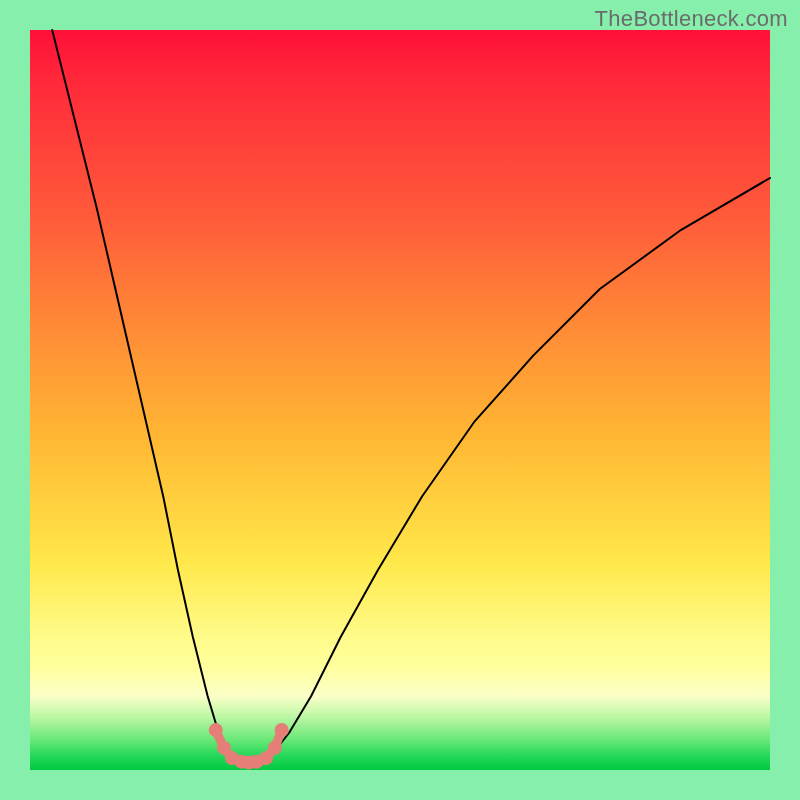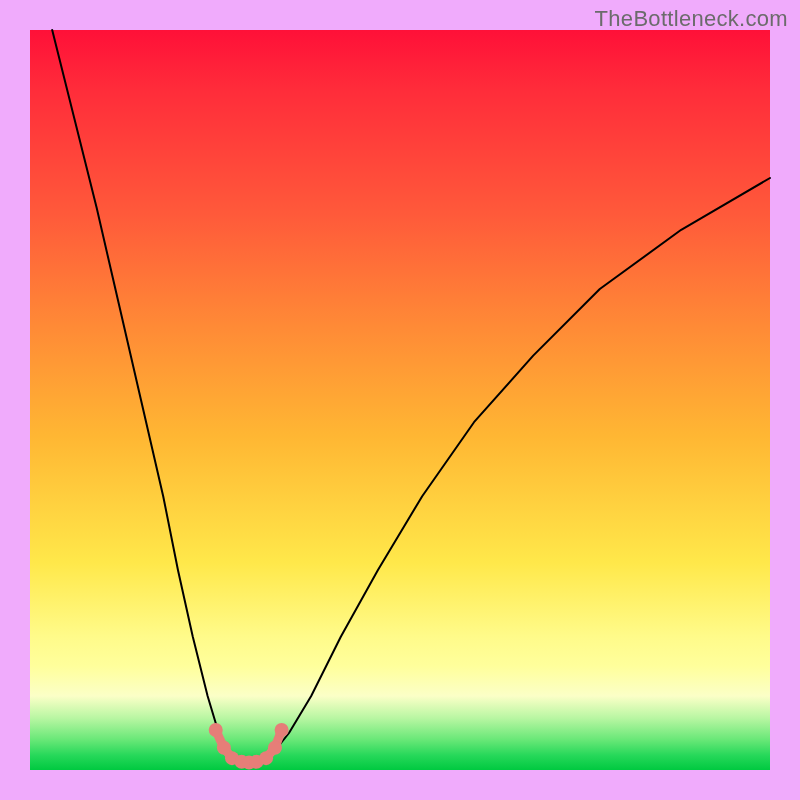--- a/index.html
+++ b/index.html
@@ -10,21 +10,21 @@
     background: #000;
     overflow: hidden;
     font-family: Arial, Helvetica, sans-serif;
   }
   .frame {
     position: absolute;
     left: 0;
     top: 0;
     width: 800px;
     height: 800px;
-    background: #f0abfc;
+    background: #86efac;
   }
   .plot {
     position: absolute;
     left: 30px;
     top: 30px;
     width: 740px;
     height: 740px;
     
     background: linear-gradient(to bottom,
       #ff1038 0%,

